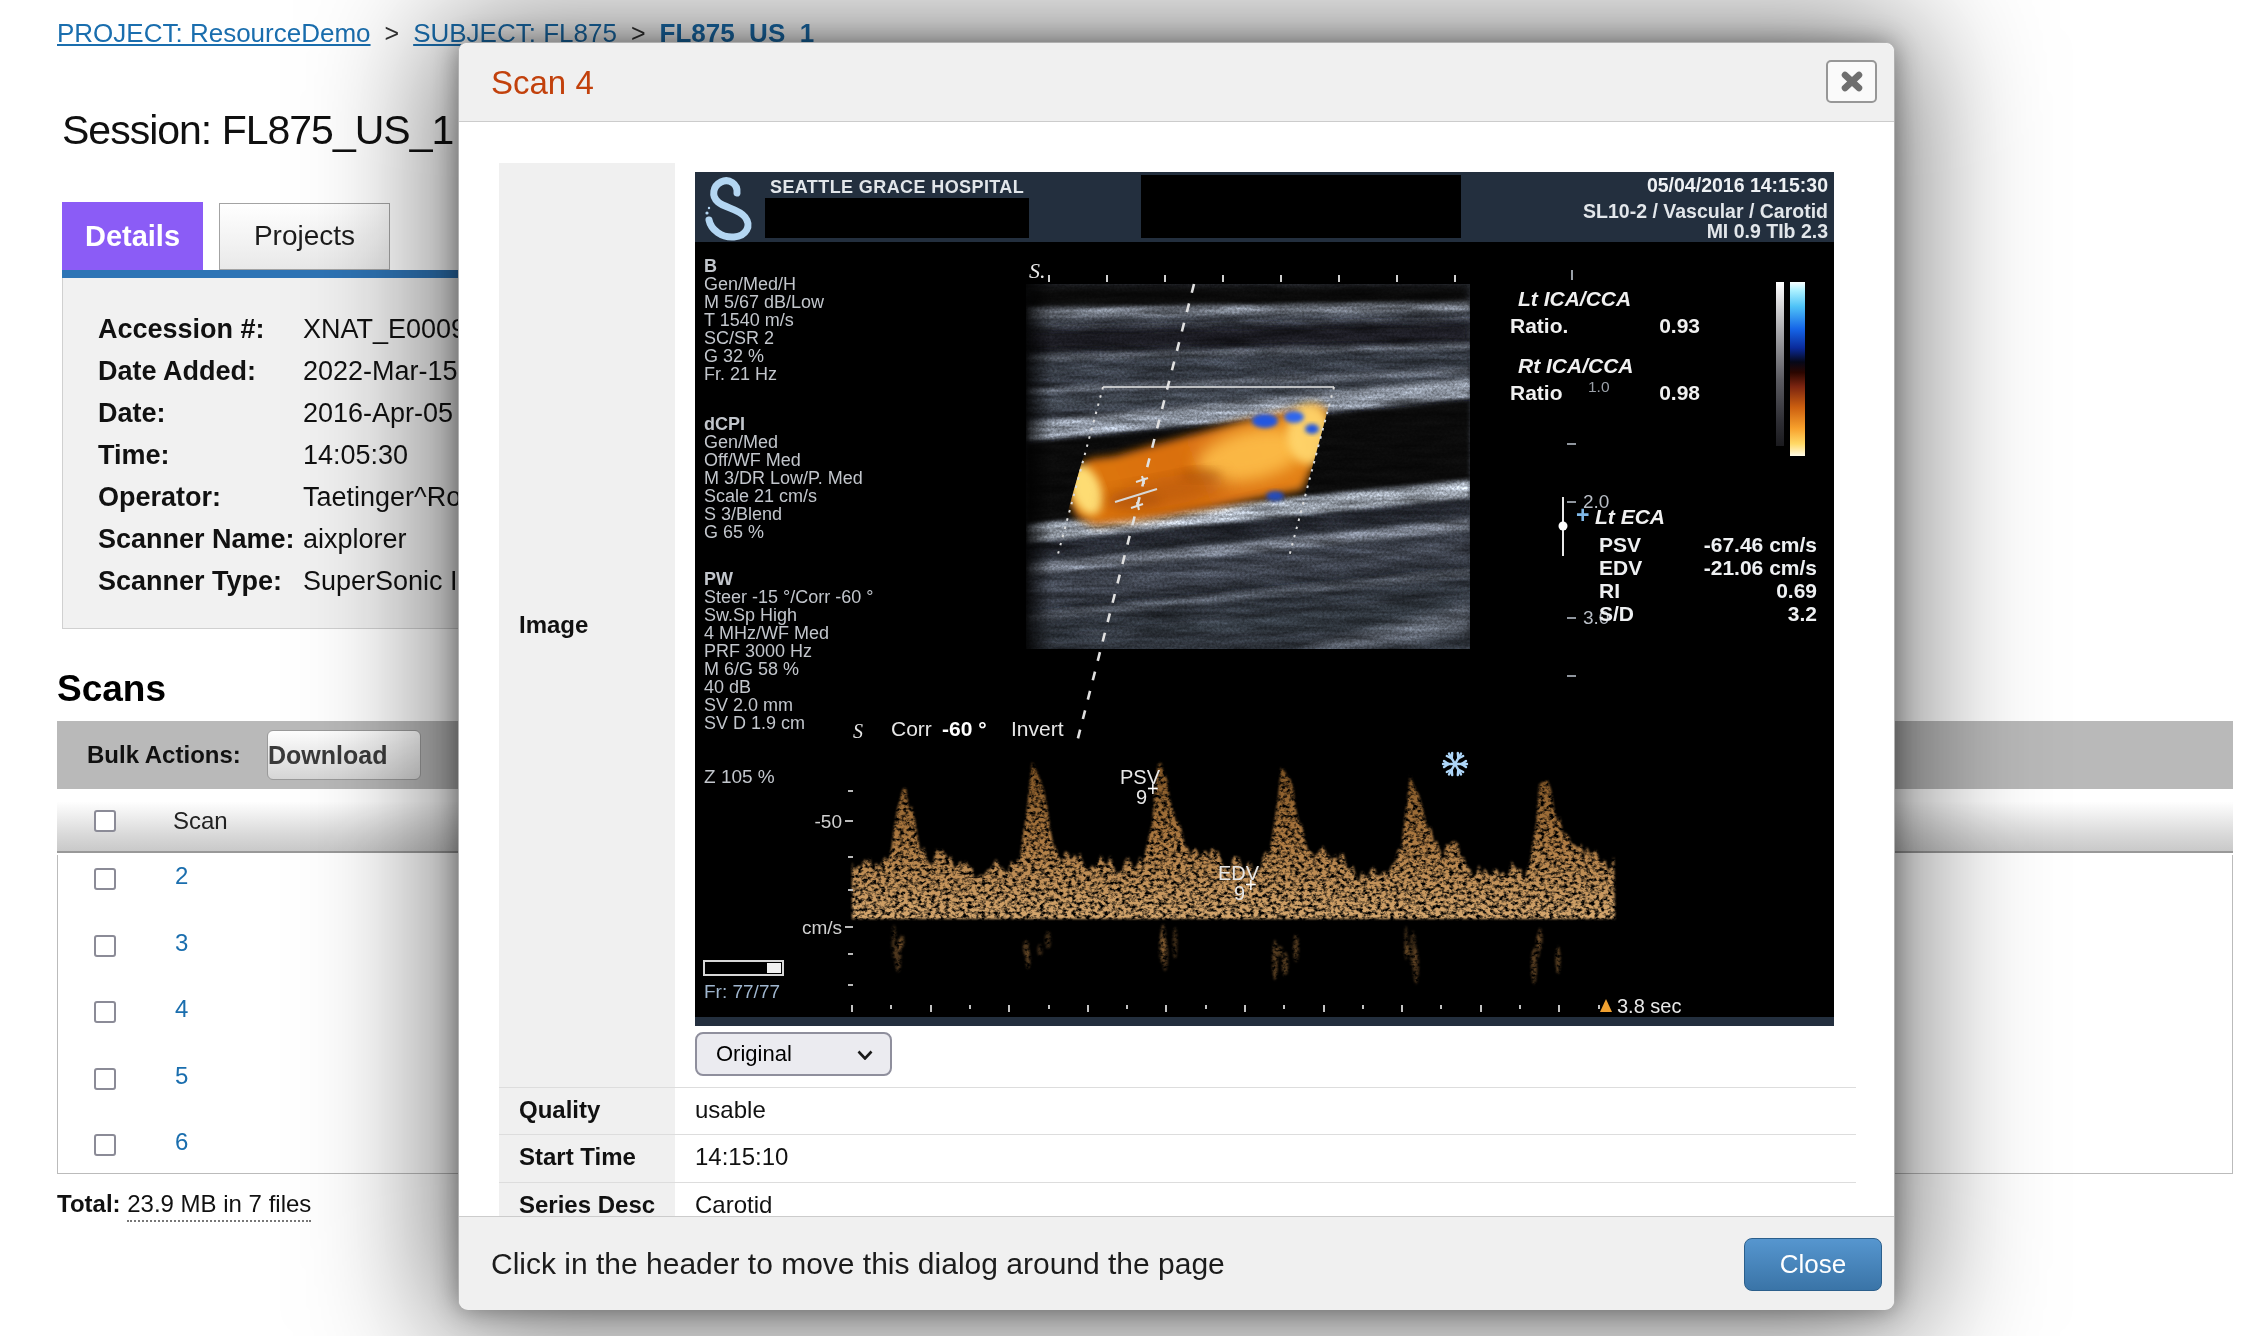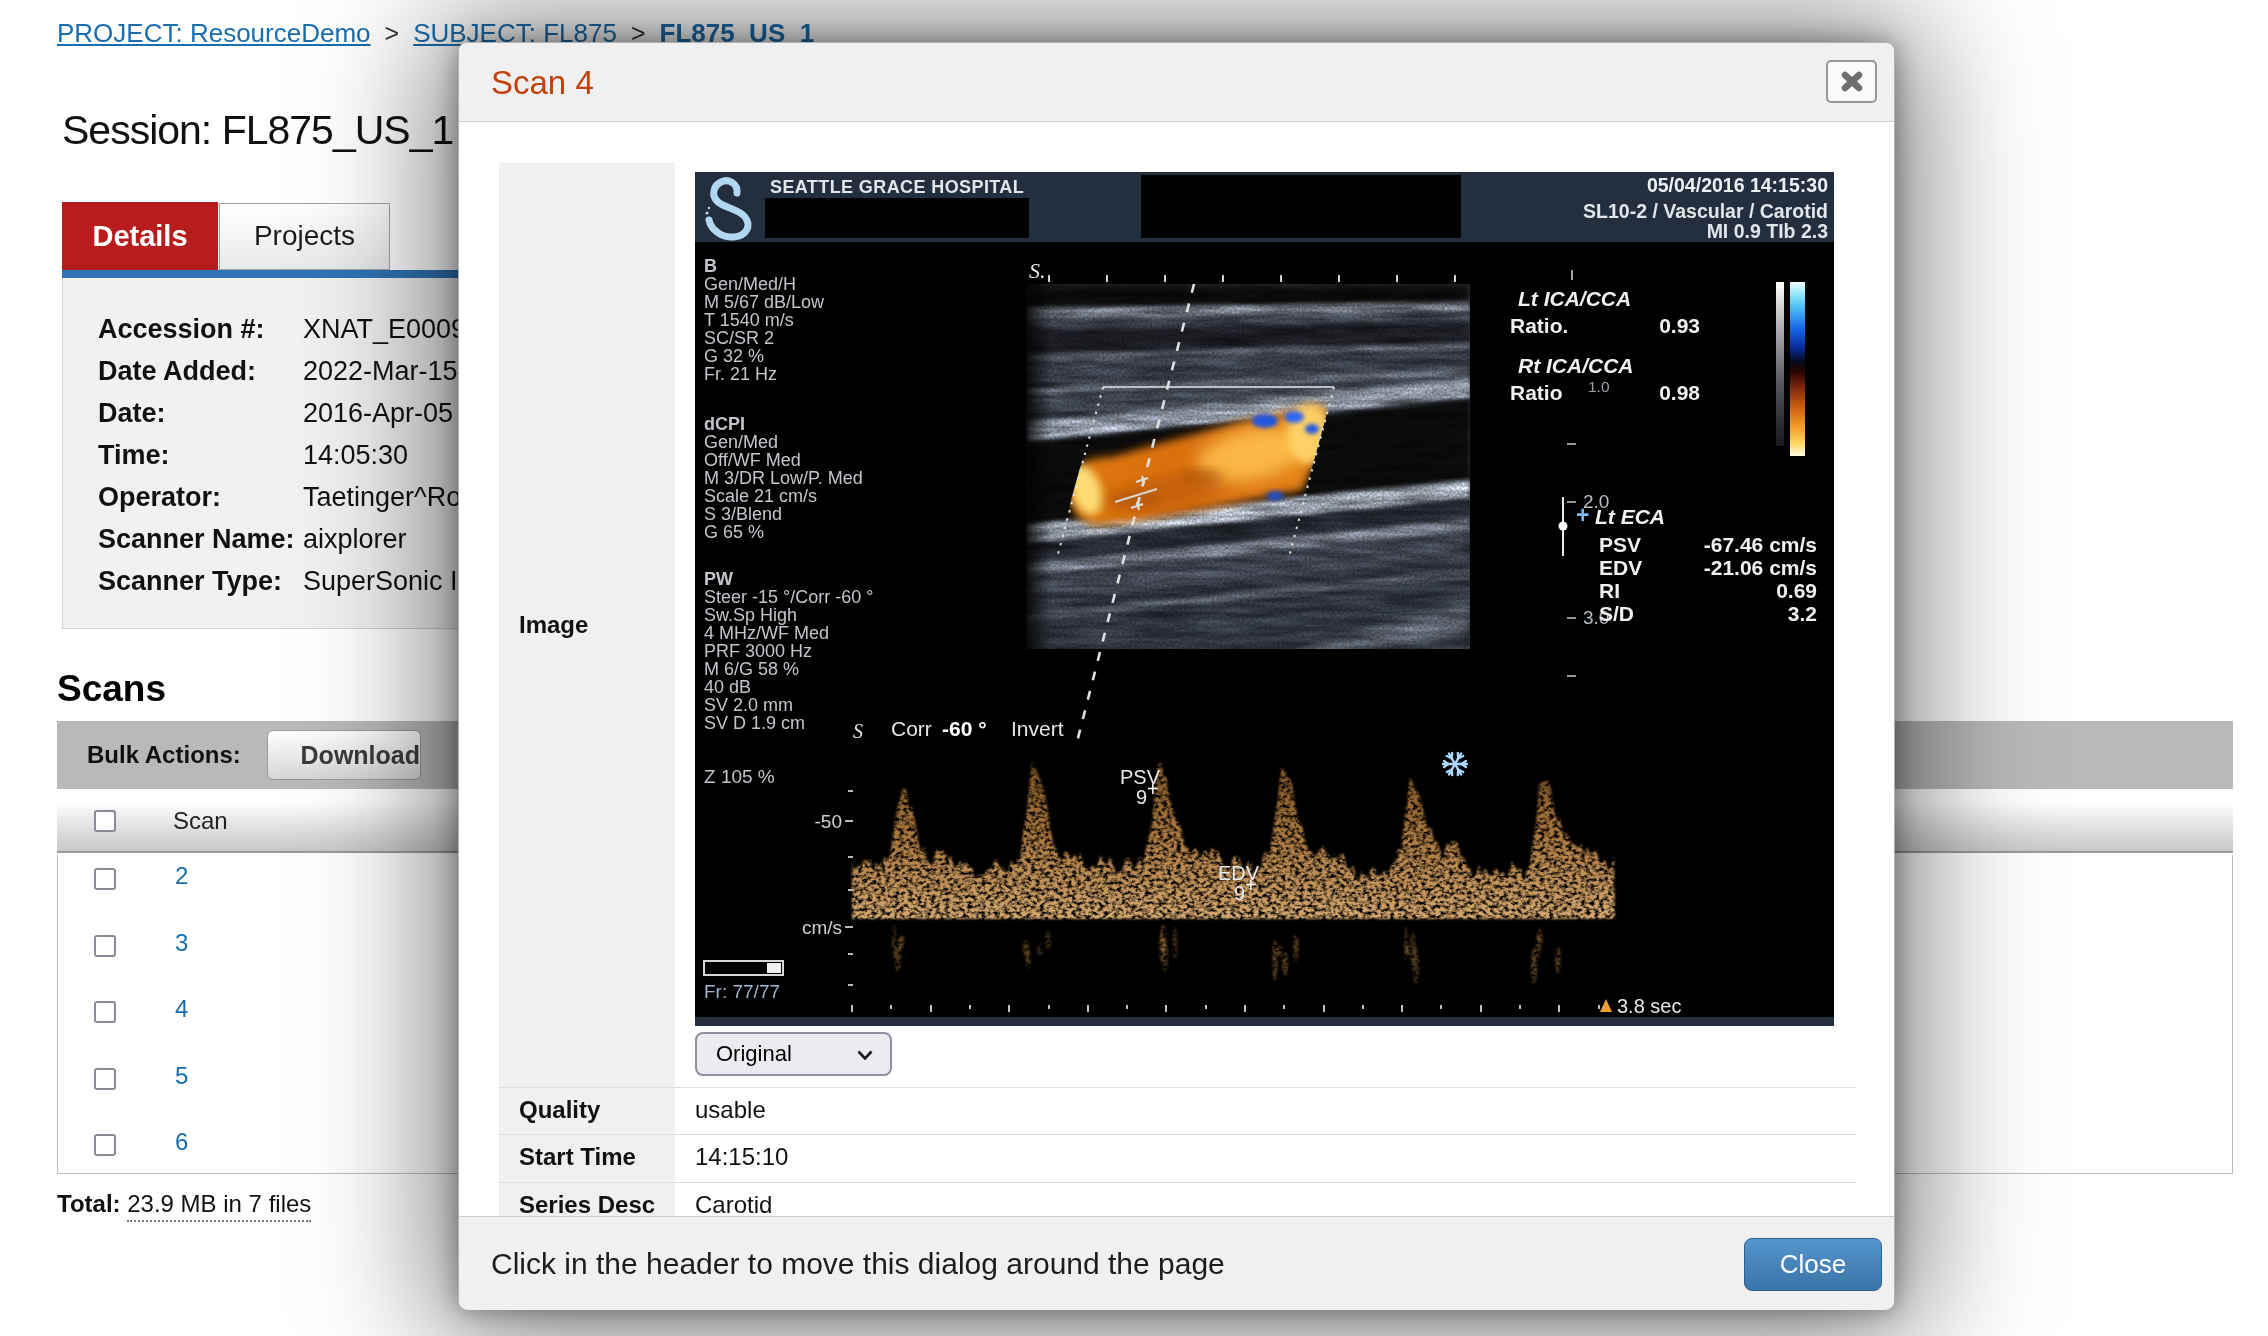--- a/index.html
+++ b/index.html
@@ -1,30 +1,30 @@
 <!DOCTYPE html>
 <html><head><meta charset="utf-8"><style>
 *{margin:0;padding:0;box-sizing:border-box}
 body{width:2268px;height:1336px;font-family:"Liberation Sans",sans-serif;background:#fff;overflow:hidden;position:relative}
 .abs{position:absolute}
 a{color:#1a6eae}
 .crumbs{left:57px;top:18px;font-size:26px}
 .crumbs .sep{color:#333;margin:0 14px;font-size:25px}
 .crumbs b{font-weight:bold}
 h1.session{left:62px;top:107px;font-size:41px;font-weight:normal;color:#101010;white-space:nowrap;letter-spacing:-1px}
-.tabD{left:62px;top:202px;width:156px;height:76px;background:#b91c1c;color:#fff;font-weight:bold;font-size:29px;text-align:center;line-height:68px}
+.tabD{left:62px;top:202px;width:141px;height:76px;background:#8b5cf6;color:#fff;font-weight:bold;font-size:29px;text-align:center;line-height:68px}
 .tabP{left:219px;top:203px;width:171px;height:67px;background:linear-gradient(#ffffff,#e9e9e9);border:1px solid #a3a3a3;color:#1c1c1c;font-size:28px;text-align:center;line-height:63px}
 .tbar{left:62px;top:270px;width:870px;height:8px;background:#2e74b5}
 .panel{left:62px;top:278px;width:870px;height:351px;background:#f1f1f1;border:1px solid #d0d0d0;border-top:none}
 .drow{position:absolute;font-size:27px;color:#111;white-space:nowrap}
 .drow b{position:absolute;left:0;top:0}.drow span{position:absolute;left:205px;top:0;font-weight:normal}
 h2.scans{left:57px;top:668px;font-size:37px;font-weight:bold;color:#000}
 .bulkbar{left:57px;top:721px;width:2176px;height:68px;background:#b9b9b9}
 .bulkbar .lbl{position:absolute;left:30px;top:20px;font-weight:bold;font-size:24px;color:#111}
-.dlbtn{position:absolute;left:210px;top:9px;width:154px;height:50px;background:linear-gradient(#fefefe,#d6d6d6);border:1px solid #9a9a9a;border-radius:6px;font-weight:bold;font-size:25px;color:#3a3a3a;text-align:right;line-height:48px}
+.dlbtn{position:absolute;left:210px;top:9px;width:154px;height:50px;background:linear-gradient(#fefefe,#d6d6d6);border:1px solid #9a9a9a;border-radius:6px;font-weight:bold;font-size:25px;color:#3a3a3a;text-align:left;line-height:48px}
 .thead{left:57px;top:789px;width:2176px;height:64px;background:linear-gradient(#ffffff 20%,#d8d8d8 75%,#c9c9c9);border-bottom:2px solid #999}
 .tbody{left:57px;top:855px;width:2176px;height:319px;background:#fff;border:1px solid #bbb;border-top:none}
 .cb{position:absolute;width:22px;height:22px;background:#fff;border:2px solid #8b8b97;border-radius:3px}
 .scantxt{position:absolute;font-size:24px;color:#222}
 .slink{position:absolute;font-size:24px;color:#1a6eae}
 .total{left:57px;top:1190px;font-size:24px;color:#111}
 .total .v{border-bottom:2px dotted #777;padding-bottom:3px}
 .modal{left:458px;top:42px;width:1437px;height:1268px;background:#fff;border:1px solid #b0b0b0;border-radius:9px;box-shadow:0 0 26px rgba(0,0,0,.38),0 4px 130px 22px rgba(0,0,0,.52)}
 .mhead{position:absolute;left:0;top:0;right:0;height:79px;background:#f0f0f0;border-bottom:1px solid #ccc;border-radius:9px 9px 0 0}
 .mhead .t{position:absolute;left:32px;top:0;line-height:79px;font-size:33px;color:#c2410c}

